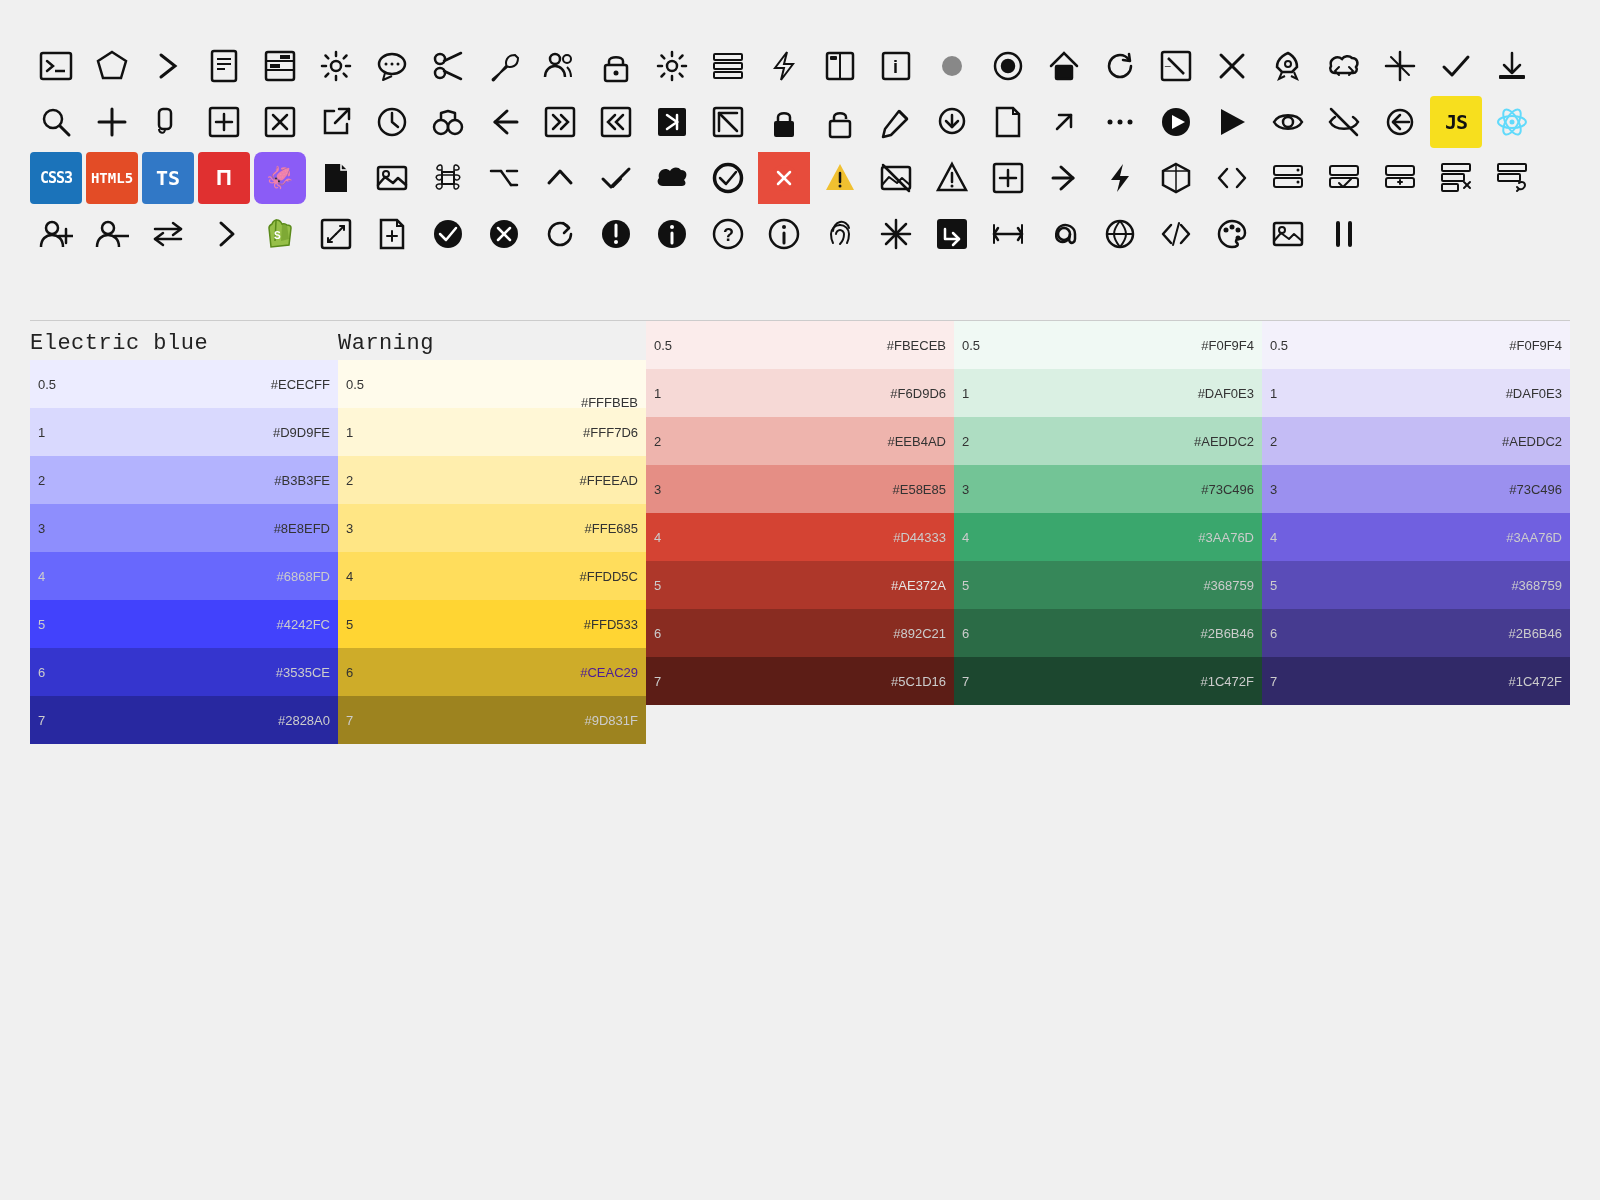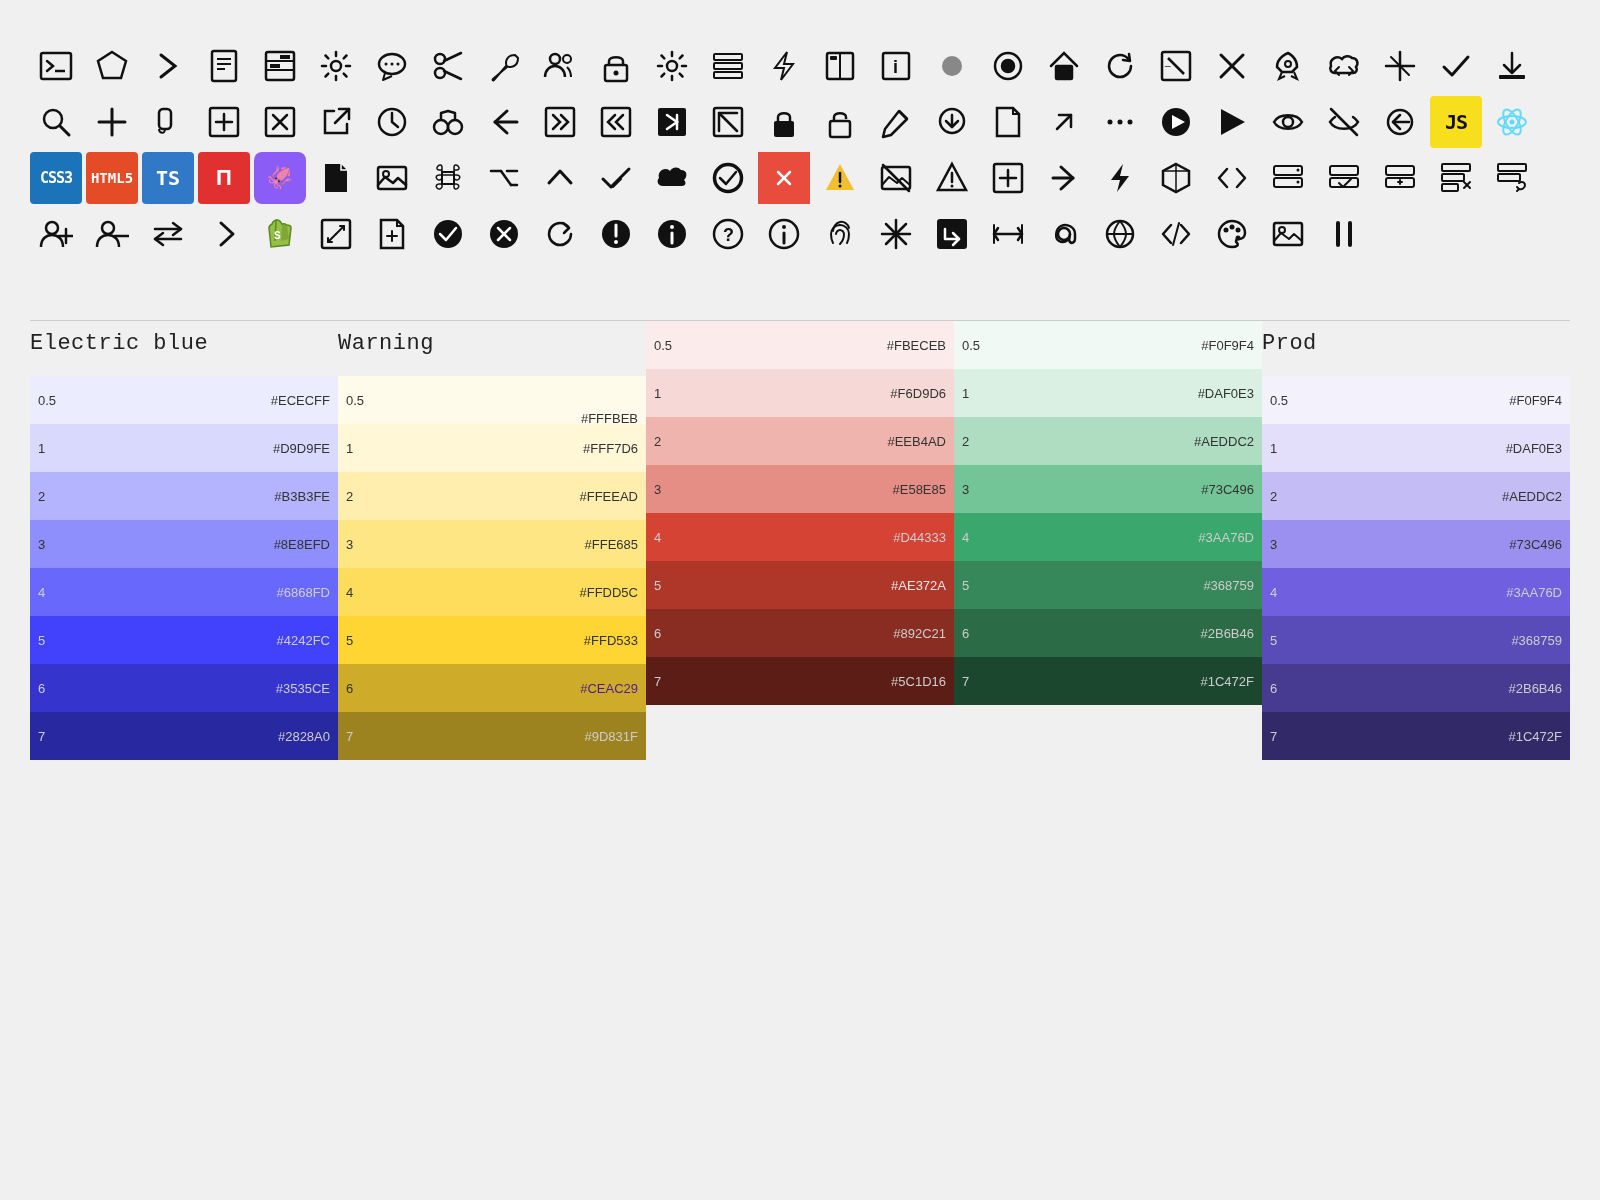--- a/index.html
+++ b/index.html
@@ -44,21 +44,21 @@
     }
     .palette-group {
       flex: 1;
       border-top: 1px solid #ccc;
       padding-top: 0;
     }
     .palette-title {
       font-size: 22px;
       font-weight: 400;
       color: #222;
-      padding: 10px 0 20px 0;
+      padding: 10px 0 4px 0;
       font-family: 'Courier New', monospace;
       letter-spacing: 0.5px;
     }
     .color-swatch {
       display: flex;
       align-items: center;
       height: 48px;
       padding: 0 10px;
       position: relative;
     }
@@ -911,21 +911,20 @@
         <div class="color-swatch" style="background-color: rgb(43, 107, 70);">
           <span class="swatch-number" style="color: rgb(204, 204, 204);">6</span>
           <span class="swatch-hex" style="color: rgb(204, 204, 204);">#2B6B46</span>
         </div>
         <div class="color-swatch" style="background-color: rgb(28, 71, 47);">
           <span class="swatch-number" style="color: rgb(204, 204, 204);">7</span>
           <span class="swatch-hex" style="color: rgb(204, 204, 204);">#1C472F</span>
         </div>
       </div>
       <div class="palette-group">
-        <div class="palette-title">Prod</div>
         <div class="color-swatch" style="background-color: rgb(243, 241, 251);">
           <span class="swatch-number" style="color: rgb(51, 51, 51);">0.5</span>
           <span class="swatch-hex" style="color: rgb(51, 51, 51);">#F0F9F4</span>
         </div>
         <div class="color-swatch" style="background-color: rgb(227, 223, 250);">
           <span class="swatch-number" style="color: rgb(51, 51, 51);">1</span>
           <span class="swatch-hex" style="color: rgb(51, 51, 51);">#DAF0E3</span>
         </div>
         <div class="color-swatch" style="background-color: rgb(196, 188, 245);">
           <span class="swatch-number" style="color: rgb(51, 51, 51);">2</span>

